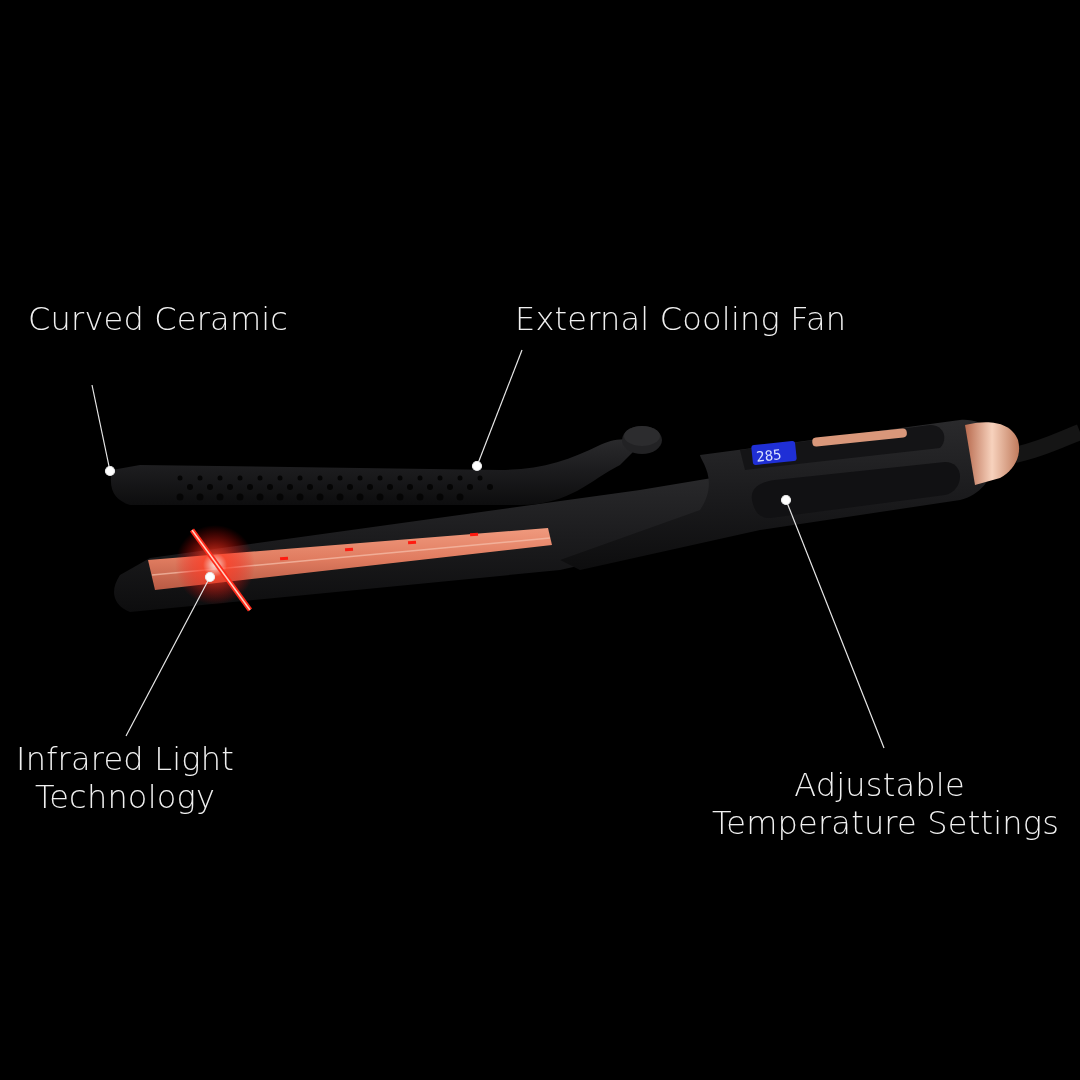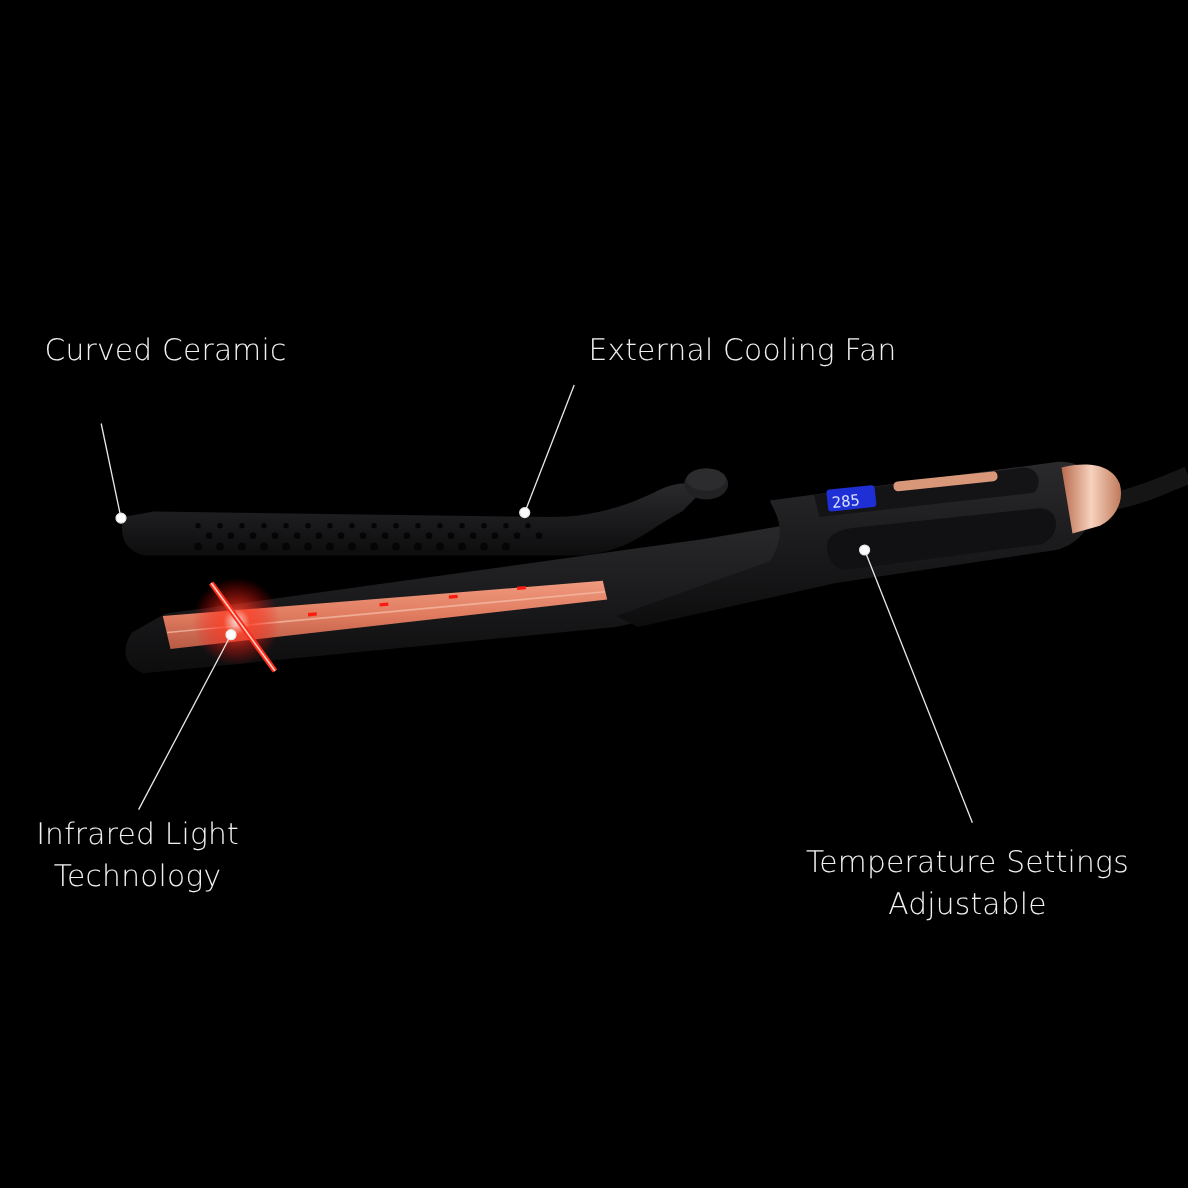--- a/index.html
+++ b/index.html
@@ -1,17 +1,17 @@
 <!DOCTYPE html>
 <html><head>
 <meta charset="utf-8">
 <style>
   html,body{margin:0;padding:0;background:#000;}
   #stage{position:relative;width:1080px;height:1080px;background:#000;overflow:hidden;font-family:"DejaVu Sans","Liberation Sans",sans-serif;color:#f2f2f2;}
-  .label{position:absolute;font-size:27px;line-height:38px;text-align:center;letter-spacing:0.2px;font-weight:300;color:#f0f0f0;}
+  .label{position:absolute;font-size:32px;line-height:38px;text-align:center;letter-spacing:0.2px;font-weight:300;color:#f0f0f0;}
   .label span{display:block;white-space:nowrap;}
   svg.product{position:absolute;left:0;top:0;}
 </style>
 </head>
 <body>
 
 <div id="stage">
 
   <svg class="product" width="1080" height="1080" viewBox="0 0 1080 1080">
     <defs>
@@ -143,17 +143,17 @@
   <div class="label" style="left:515px;top:300px;width:320px;">
     <span>External Cooling Fan</span>
   </div>
 
   <div class="label" style="left:15px;top:740px;width:220px;">
     <span>Infrared Light</span>
     <span>Technology</span>
   </div>
 
   <div class="label" style="left:712px;top:766px;width:335px;">
+    <span>Adjustable</span>
     <span>Temperature Settings</span>
-    <span>Adjustable</span>
   </div>
 
 </div>
 
 </body></html>

